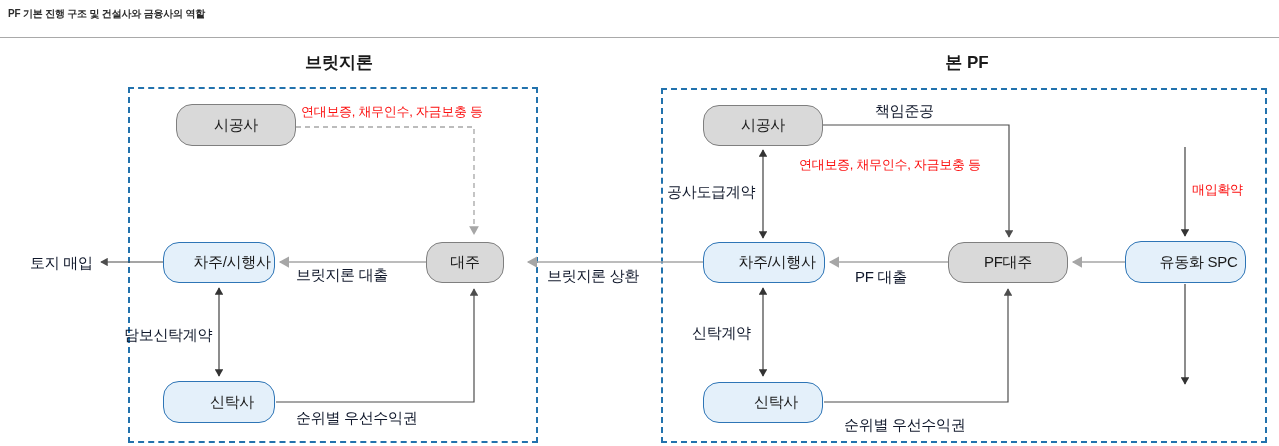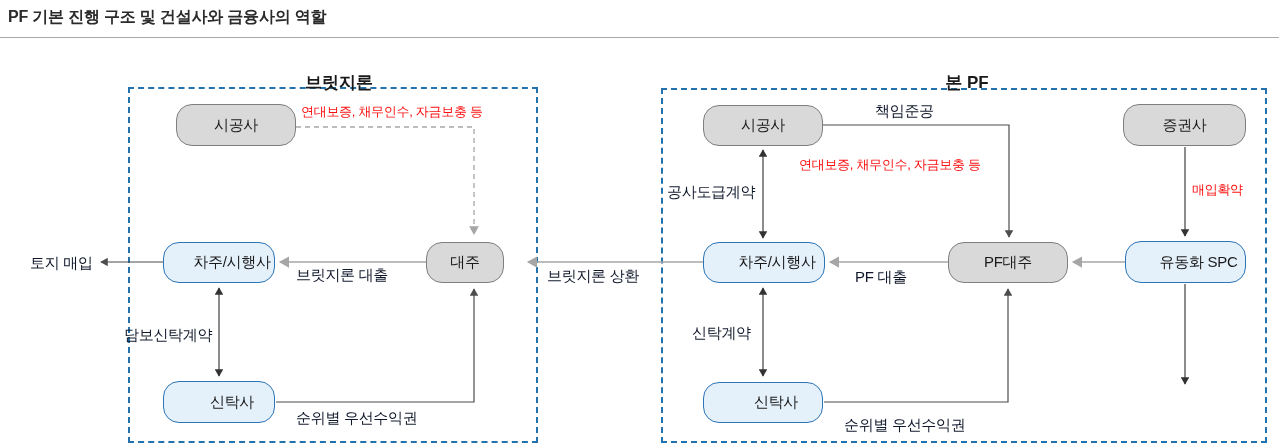--- a/index.html
+++ b/index.html
@@ -1,28 +1,27 @@
 <!DOCTYPE html>
 <html><head>
 <meta charset="utf-8">
 <style>
   html,body{margin:0;padding:0;background:#ffffff;}
   .canvas{
     position:relative;width:1279px;height:446px;background:#ffffff;
     font-family:"Liberation Sans","DejaVu Sans",sans-serif;overflow:hidden;
   }
   .header-title{
-    position:absolute;left:8px;top:7px;font-size:16px;font-weight:700;color:#2b2b2b;
+    position:absolute;left:8px;top:7px;font-size:10px;font-weight:700;color:#2b2b2b;
     letter-spacing:-0.2px;white-space:nowrap;
   }
   .header-rule{position:absolute;left:0;top:37px;width:1279px;height:0;border-top:1.5px solid #a9a9a9;}
   .group-title{
     position:absolute;font-size:17px;font-weight:700;color:#1a1a1a;white-space:nowrap;
     transform:translateX(-50%);
-    margin-top:20px;
   }
   .dashed-box{position:absolute;border:2px dashed #2272ad;background:transparent;}
   .node{
     position:absolute;display:flex;align-items:center;justify-content:center;
     font-size:15px;color:#1a1a1a;white-space:nowrap;box-sizing:border-box;letter-spacing:-0.3px;border-radius:16px;
   }
   .node.gray{background:#d9d9d9;border:1px solid #7f7f7f;}
   .node.blue{background:#e4f0fa;border:1.5px solid #2e75b6;padding-left:26px;}
   .lbl{position:absolute;font-size:15px;color:#0f172a;white-space:nowrap;letter-spacing:-0.3px;}
   .lbl.red{font-size:13px;color:#fb0e0e;}
@@ -80,21 +79,20 @@
 
   <div class="lbl red" style="left:301px;top:103px">연대보증, 채무인수, 자금보충 등</div>
   <div class="lbl" style="left:296px;top:266px">브릿지론 대출</div>
   <div class="lbl" style="left:30px;top:254px">토지 매입</div>
   <div class="lbl" style="left:124px;top:326px">담보신탁계약</div>
   <div class="lbl" style="left:296px;top:409px">순위별 우선수익권</div>
 
   <div class="lbl" style="left:547px;top:267px">브릿지론 상환</div>
 
   <div class="node gray" style="left:703px;top:105px;width:120px;height:41px">시공사</div>
-  <div class="node gray" style="left:1123px;top:104px;width:123px;height:42px">증권사</div>
   <div class="node blue" style="left:703px;top:242px;width:122px;height:41px">차주/시행사</div>
   <div class="node blue" style="left:1125px;top:241px;width:121px;height:42px">유동화 SPC</div>
   <div class="node gray" style="left:948px;top:242px;width:120px;height:41px">PF대주</div>
   <div class="node blue" style="left:703px;top:382px;width:120px;height:41px">신탁사</div>
 
   <div class="lbl" style="left:875px;top:102px">책임준공</div>
   <div class="lbl red" style="left:799px;top:156px">연대보증, 채무인수, 자금보충 등</div>
   <div class="lbl" style="left:667px;top:183px">공사도급계약</div>
   <div class="lbl red" style="left:1192px;top:181px">매입확약</div>
   <div class="lbl" style="left:855px;top:268px">PF 대출</div>

